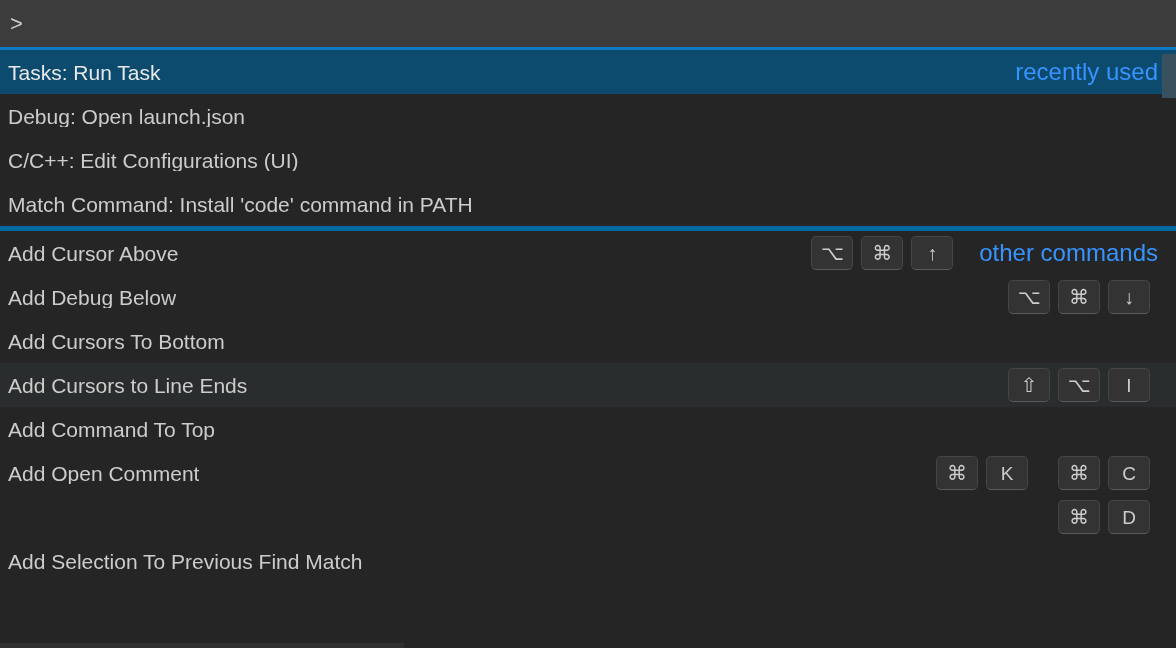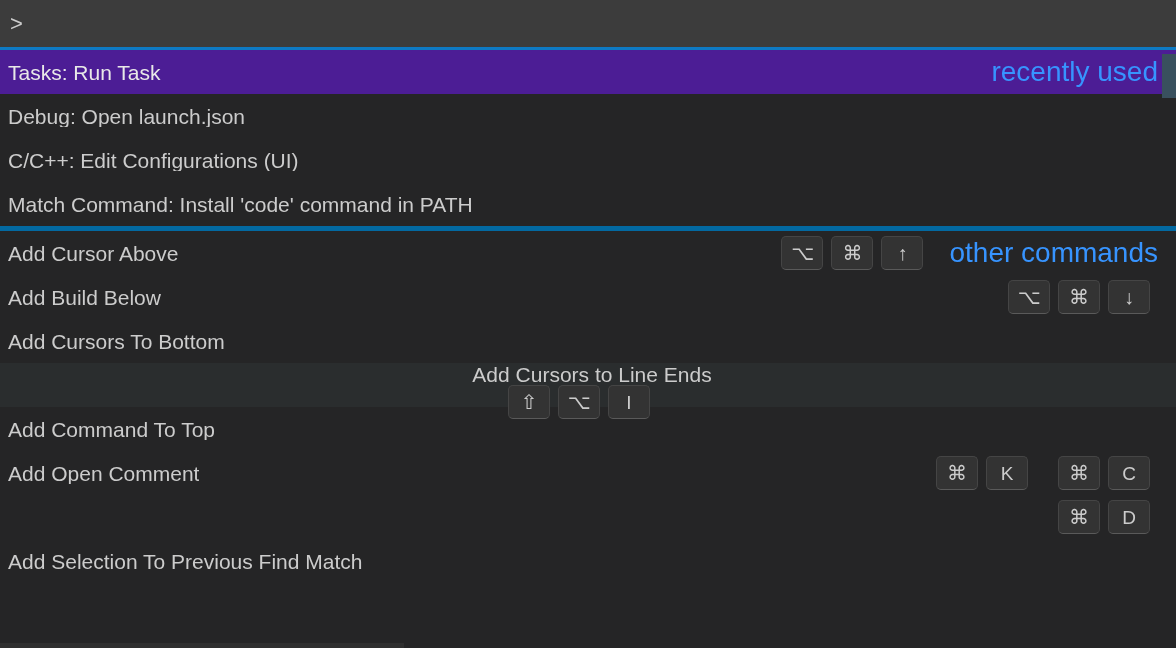--- a/index.html
+++ b/index.html
@@ -82,32 +82,31 @@
     text-overflow: ellipsis;
     line-height: 1;
     padding-top: 1px;
   }
   .row .spacer {
     flex: 1 1 auto;
     min-width: 8px;
   }
 
   .row.selected {
-    background: #4c1d95;
+    background: #0c4a6e;
     color: #e8e8e8;
   }
   .row.hovered {
     background: #2a2d2e;
-    flex-direction: column;
   }
 
   
   .group-badge {
     color: #3794ff;
-    font-size: 28px;
+    font-size: 24px;
     line-height: 1;
     padding-right: 18px;
     flex: 0 0 auto;
     white-space: nowrap;
   }
 
   
   .keys {
     display: flex;
     align-items: center;
@@ -203,21 +202,21 @@
           <div class="label">Add Cursor Above</div>
           <div class="spacer"></div>
           <div class="keys">
             <div class="chip glyph">⌥</div>
             <div class="chip glyph">⌘</div>
             <div class="chip glyph">↑</div>
           </div>
           <div class="group-badge">other commands</div>
         </div>
         <div class="row">
-          <div class="label">Add Build Below</div>
+          <div class="label">Add Debug Below</div>
           <div class="spacer"></div>
           <div class="keys">
             <div class="chip glyph">⌥</div>
             <div class="chip glyph">⌘</div>
             <div class="chip glyph">↓</div>
           </div>
         </div>
         <div class="row">
           <div class="label">Add Cursors To Bottom</div>
           <div class="spacer"></div>

